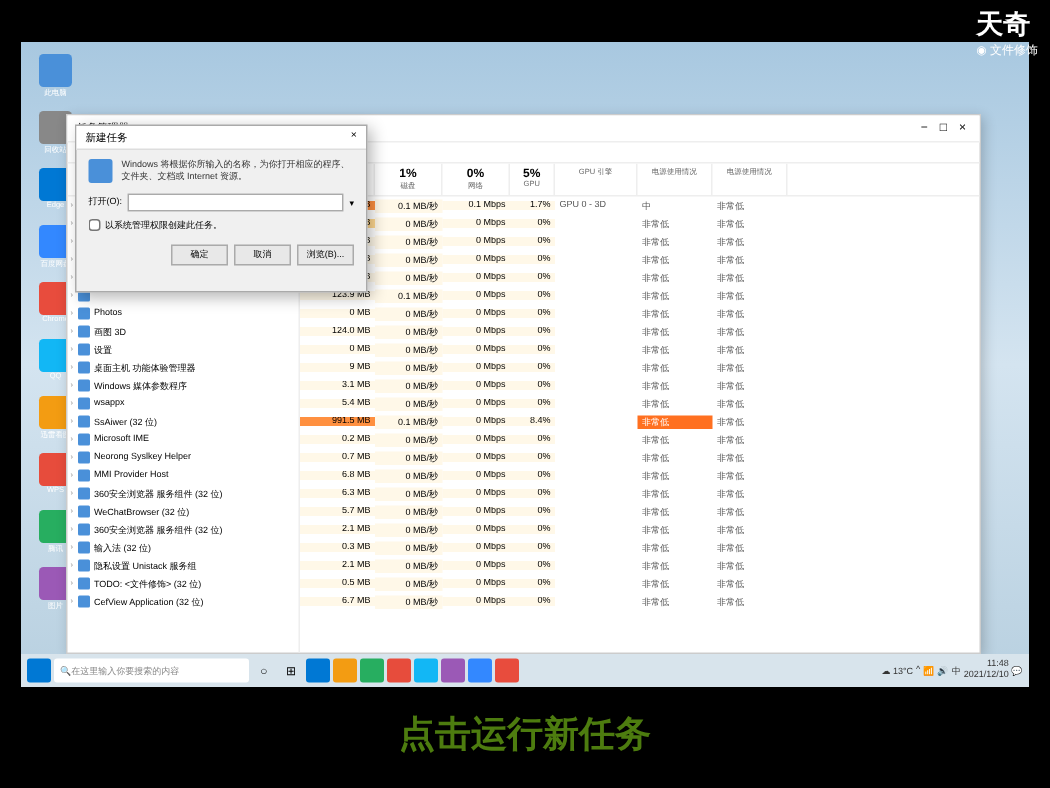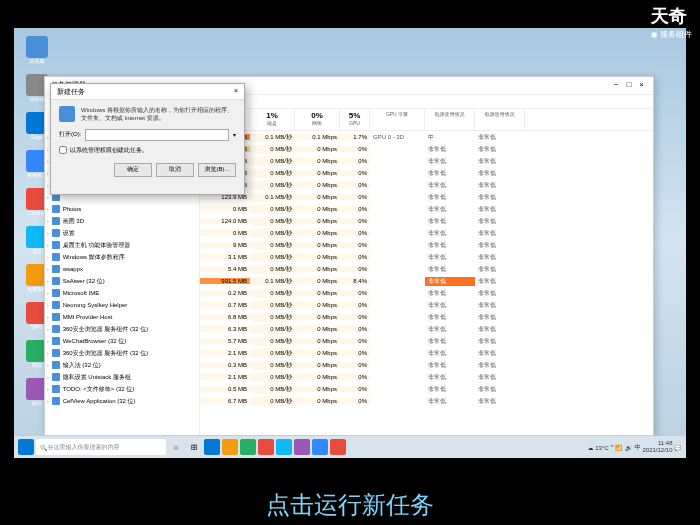--- a/index.html
+++ b/index.html
@@ -1,21 +1,21 @@
 <!DOCTYPE html>
 <html><head>
 <meta charset="utf-8">
 <style>
 *{margin:0;padding:0;box-sizing:border-box;font-family:"Microsoft YaHei",Arial,sans-serif}
 body{width:700px;height:525px;background:#000;position:relative;overflow:hidden}
 .frame{position:absolute;top:28px;left:14px;width:672px;height:430px;background:linear-gradient(180deg,#a8c8e0 0%,#d4e4f0 50%,#b8d0e0 100%);overflow:hidden}
 .watermark{position:absolute;top:4px;right:8px;color:#fff;font-size:10px;z-index:100}
 .watermark .big{font-size:18px;font-weight:bold}
 .watermark .small{font-size:8px}
-.subtitle{position:absolute;bottom:4px;left:50%;transform:translateX(-50%);color:#7dd3fc;font-size:24px;font-weight:400;text-shadow:1px 1px 3px rgba(0,0,0,0.8);z-index:100}
+.subtitle{position:absolute;bottom:20px;left:50%;transform:translateX(-50%);color:#4d7c0f;font-size:24px;font-weight:700;text-shadow:1px 1px 3px rgba(0,0,0,0.8);z-index:100}
 .desktop-icons{position:absolute;top:8px;left:8px;display:flex;flex-direction:column;gap:2px}
 .dicon{width:30px;height:36px;display:flex;flex-direction:column;align-items:center;font-size:5px;color:#fff}
 .dicon .ic{width:22px;height:22px;border-radius:3px;display:flex;align-items:center;justify-content:center;font-size:10px}
 .taskmgr{position:absolute;top:48px;left:30px;width:610px;height:360px;background:#fff;border:1px solid #ccc;box-shadow:2px 2px 8px rgba(0,0,0,0.2)}
 .tm-title{height:18px;background:#fff;border-bottom:1px solid #eee;font-size:7px;padding:3px 6px;display:flex;justify-content:space-between}
 .tm-menu{height:14px;font-size:7px;padding:2px 6px;color:#333;border-bottom:1px solid #eee}
 .tm-menu span{margin-right:8px}
 .tm-body{display:flex;height:calc(100% - 32px)}
 .tm-left{width:155px;border-right:1px solid #eee;overflow:hidden}
 .tm-right{flex:1;overflow:hidden}
@@ -59,21 +59,21 @@
 .tb-search{width:130px;height:16px;background:#fff;border-radius:2px;font-size:6px;padding:2px 4px;color:#888;display:flex;align-items:center}
 .tb-icon{width:16px;height:16px;border-radius:2px;display:flex;align-items:center;justify-content:center;font-size:8px}
 .tb-tray{margin-left:auto;display:flex;align-items:center;gap:2px;font-size:6px;color:#333}
 .win-btns span{cursor:pointer;padding:0 3px;font-size:8px}
 </style>
 </head>
 <body>
 
 <div class="watermark">
   <span class="big">天奇</span><br>
-  <span class="small">◉ 服务组件</span>
+  <span class="small">◉ 文件修饰</span>
 </div>
 
 <div class="frame">
 
   <div class="desktop-icons" id="desktop-icons">
       <div class="dicon">
         <div class="ic" style="background:#4a90d9"></div>
         <div>此电脑</div>
       </div>
       <div class="dicon">

